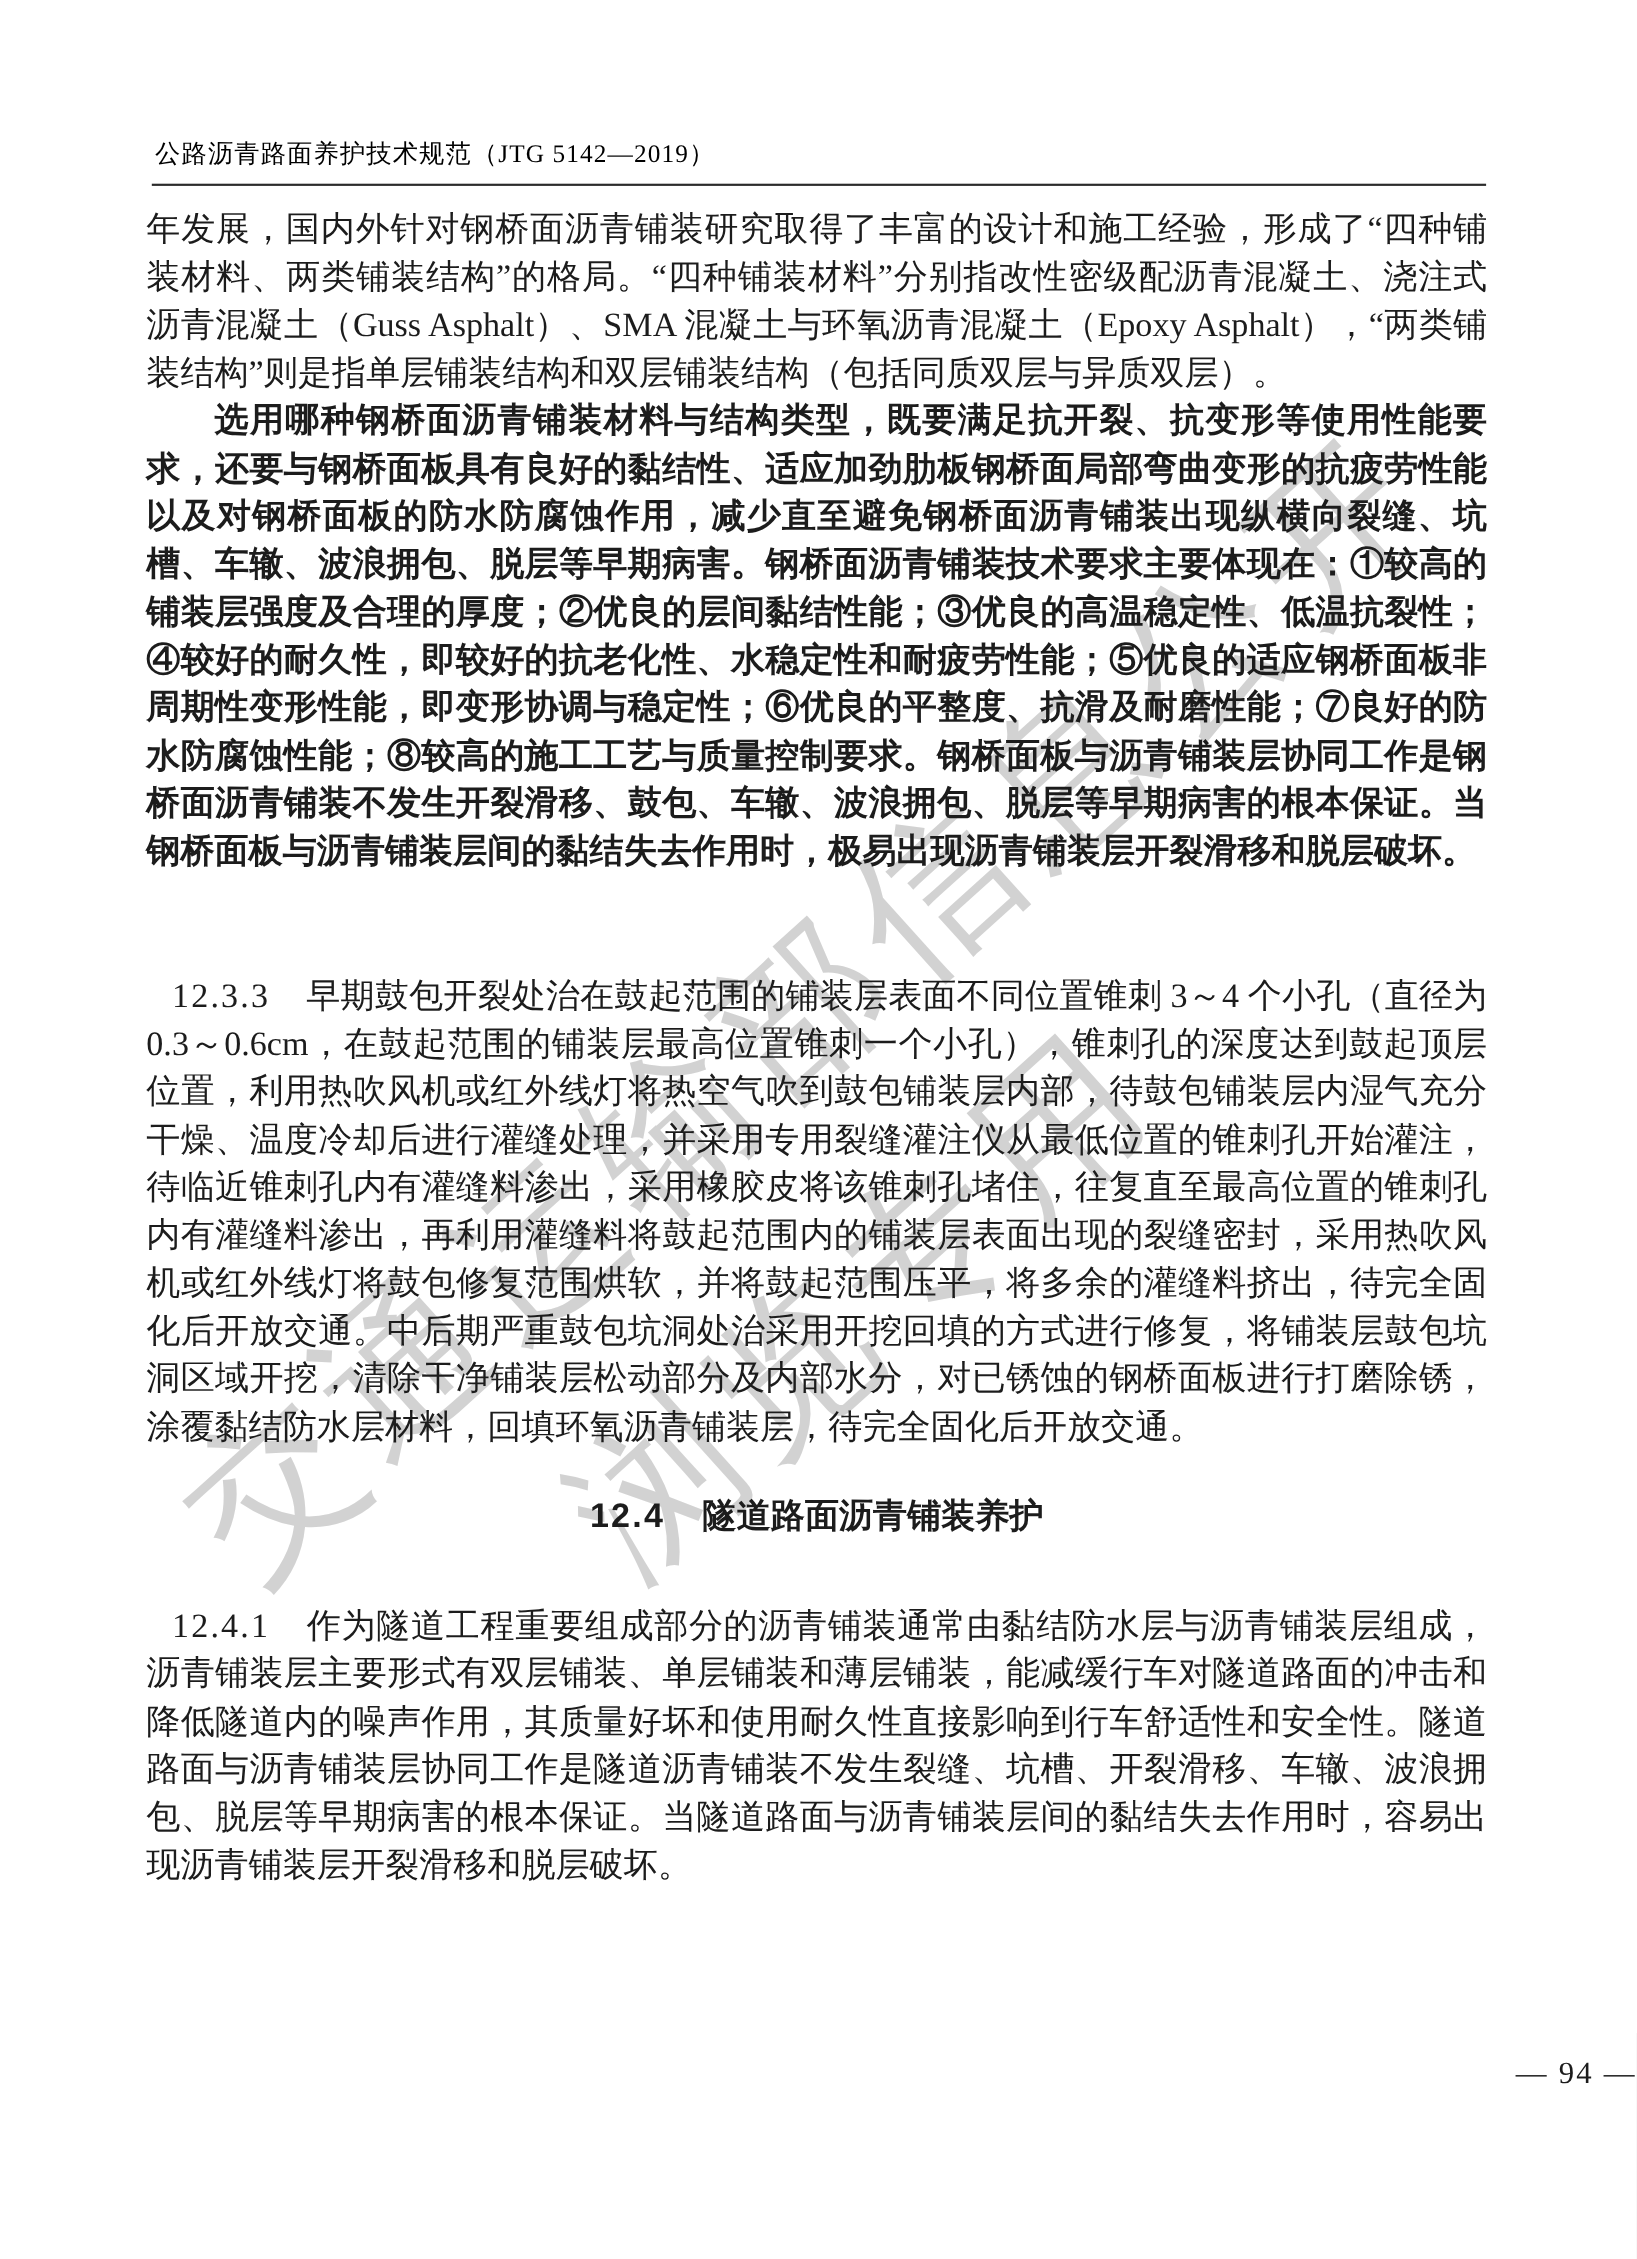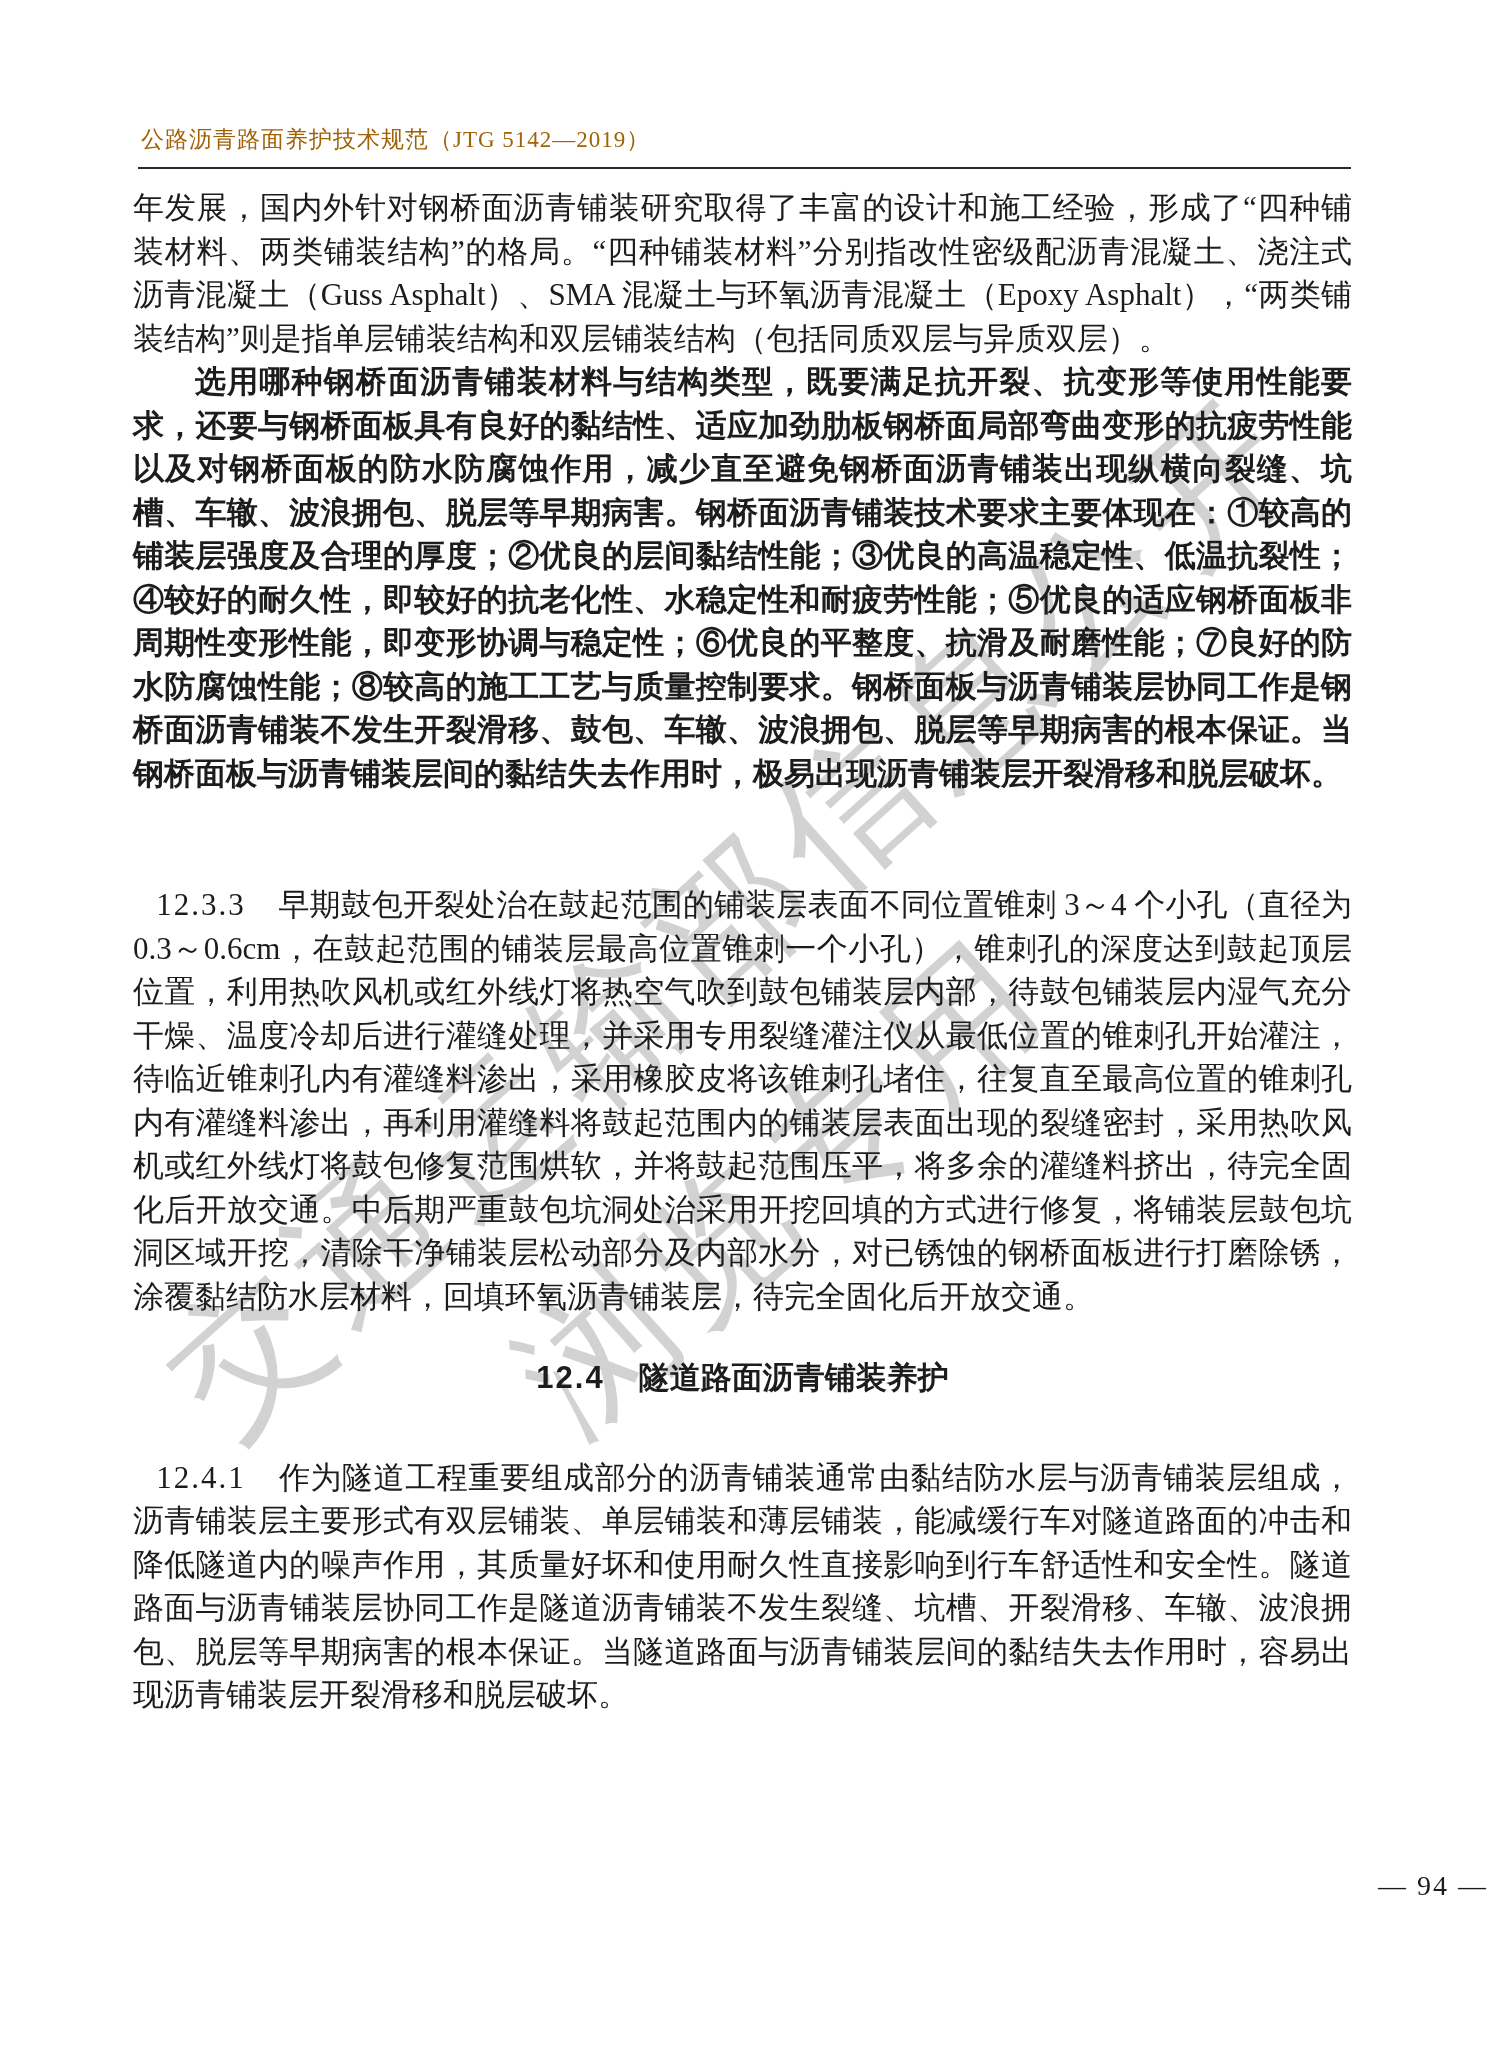--- a/index.html
+++ b/index.html
@@ -25,21 +25,21 @@
     pointer-events:none;
     font-family:"Liberation Serif","DejaVu Serif",serif;
   }
   .wm1 { left:735px; top:915px;  transform:translate(-50%,-50%) rotate(-42deg); }
   .wm2 { left:785px; top:1185px; transform:translate(-50%,-50%) rotate(-42deg); }
 
   
   .running-head {
     position:absolute; left:141px; top:124px;
     font-size:23px; letter-spacing:1px; z-index:2;
-    color:#a16207;
+    color:#000000;
   }
   .header-rule {
     position:absolute; left:138px; top:167px;
     width:1213px; height:2px; background:#2b2b2b; z-index:2;
   }
 
   
   main {
     position:absolute; left:133px; top:186px; width:1219px; z-index:1;
   }

